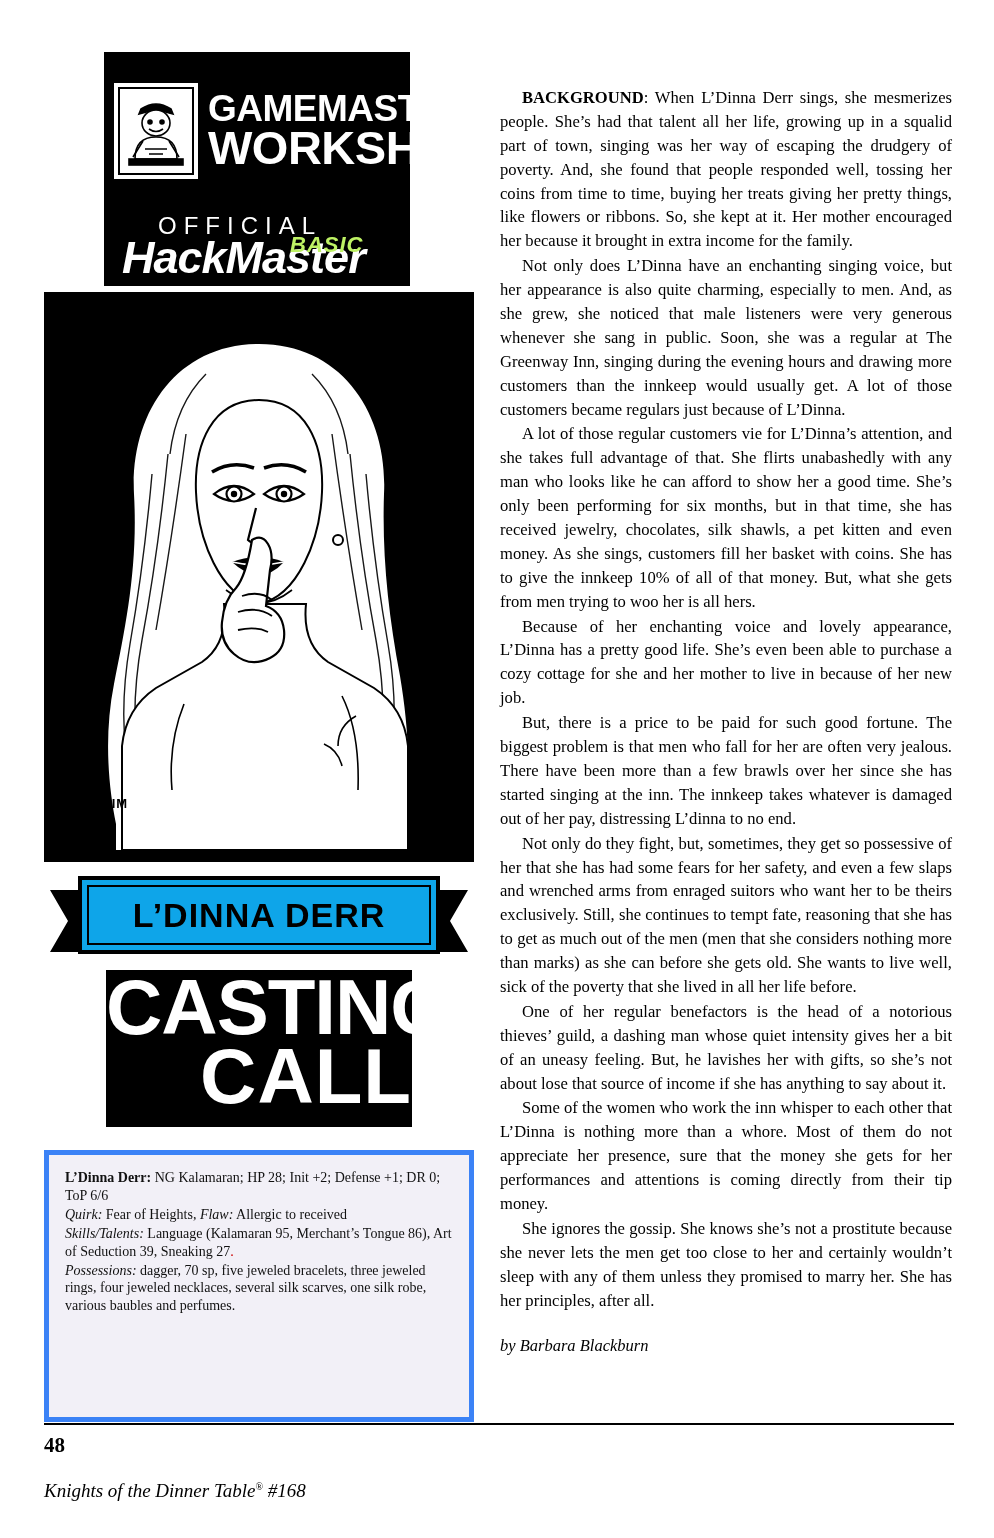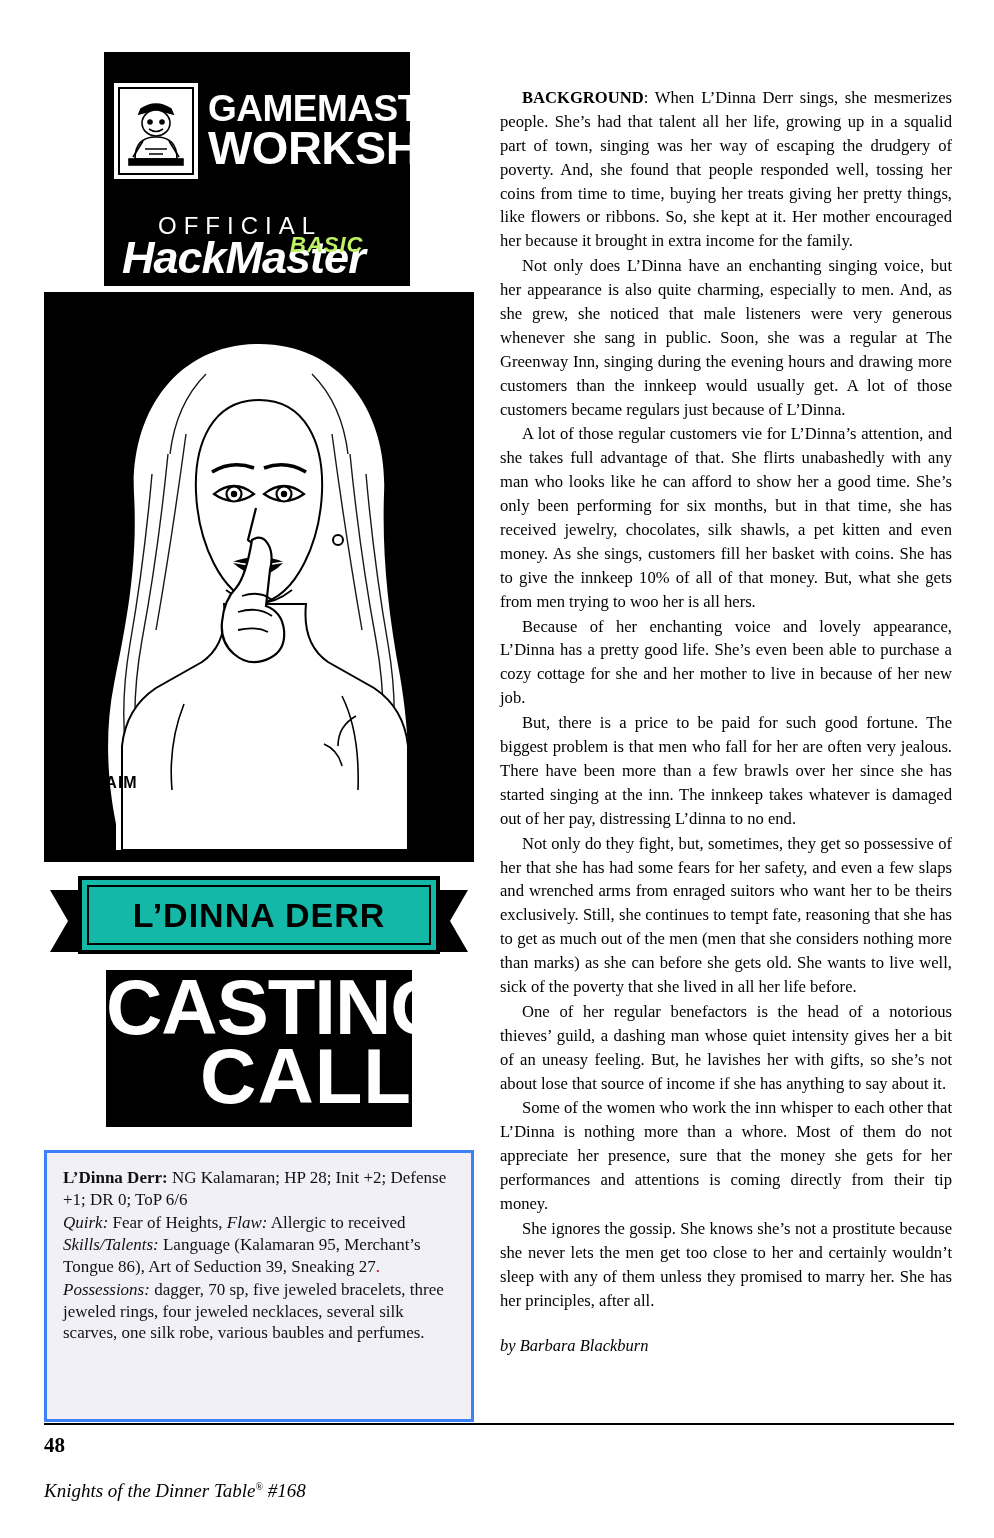--- a/index.html
+++ b/index.html
@@ -133,22 +133,22 @@
   }
   .portrait .inner {
     position: absolute;
     inset: 0;
     background: #ffffff;
   }
   .portrait svg { position: absolute; left: 0; top: 0; }
   .signature {
     position: absolute;
     left: 26px;
-    bottom: 58px;
-    font-size: 16px;
+    bottom: 39px;
+    font-size: 13px;
     font-weight: bold;
     letter-spacing: 1px;
     color: #000;
   }
 
   
   .ribbon-wrap {
     position: relative;
     width: 430px;
     height: 92px;
@@ -162,21 +162,21 @@
     background: #000;
   }
   .ribbon-tail-l { left: 6px; clip-path: polygon(0 0, 100% 0, 100% 100%, 0 100%, 18px 50%); }
   .ribbon-tail-r { right: 6px; clip-path: polygon(0 0, 100% 0, calc(100% - 18px) 50%, 100% 100%, 0 100%); }
   .ribbon-main {
     position: absolute;
     left: 34px;
     right: 34px;
     top: 0;
     height: 78px;
-    background: #14b8a6;
+    background: #0ea5e9;
     border: 4px solid #000;
     box-sizing: border-box;
     display: flex;
     align-items: center;
     justify-content: center;
   }
   .ribbon-main .inner-line {
     position: absolute;
     inset: 5px;
     border: 2px solid #000;
@@ -214,25 +214,25 @@
   }
 
   
   .statbox {
     position: absolute;
     left: 44px;
     top: 1150px;
     width: 430px;
     min-height: 272px;
     background: #f2f0f7;
-    border: 3px solid #3b82f6;
+    border: 5px solid #3b82f6;
     box-sizing: border-box;
     padding: 14px 16px;
     font-family: "Liberation Serif", serif;
-    font-size: 17px;
+    font-size: 14px;
     line-height: 1.28;
     color: #111;
   }
   .statbox p { margin: 0 0 1px 0; }
   .statbox b { font-weight: bold; }
   .statbox i { font-style: italic; font-weight: normal; }
   .red-dot { color: #cc0000; }
 
   
   .right-col {

